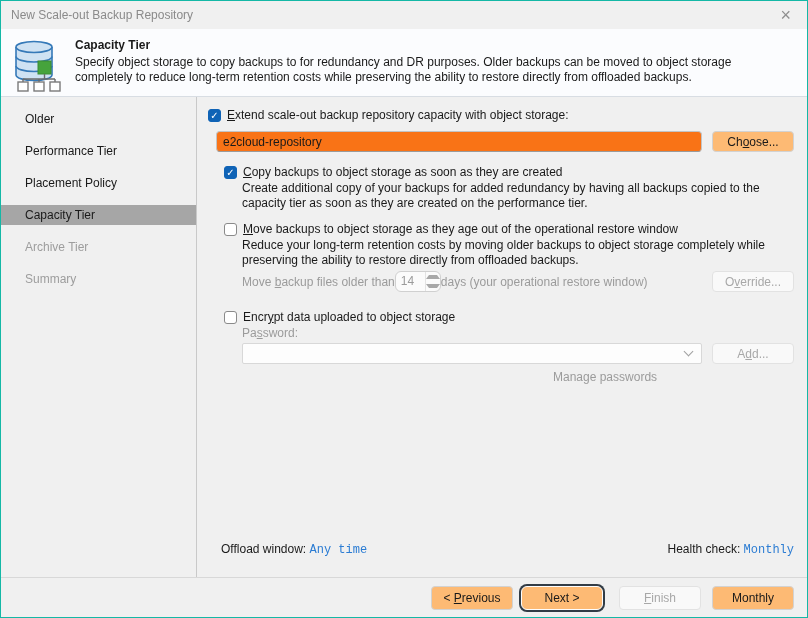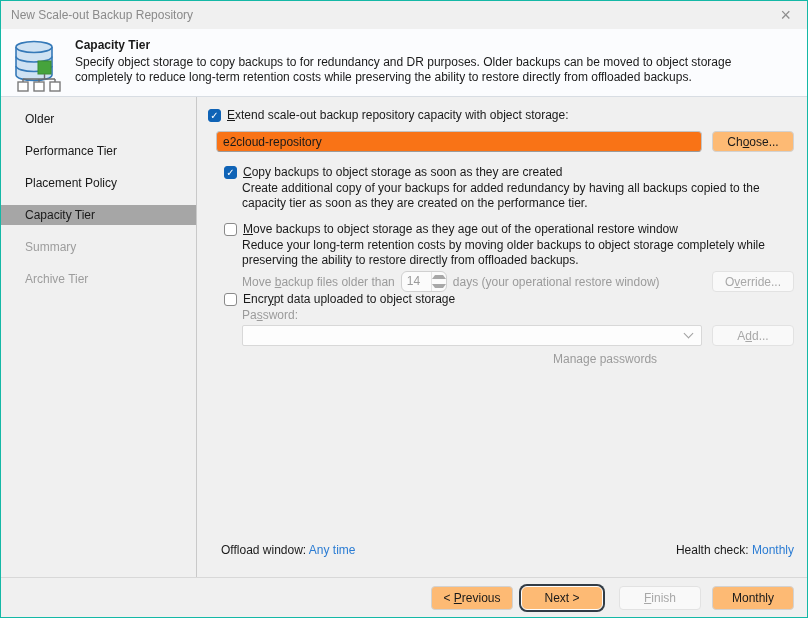--- a/index.html
+++ b/index.html
@@ -41,39 +41,39 @@
   .text-input {
     width:486px; height:21px; background:#f97316; border:1px solid #c3c3c3; border-bottom-color:#9a9a9a;
     border-radius:4px; font:12px "Liberation Sans",sans-serif; padding:0 6px; color:#1a1a1a;
   }
   .btn {
     width:82px; height:21px; background:#fdba74; border:1px solid #d2d2d2; border-radius:4px;
     font:12px "Liberation Sans",sans-serif; color:#1a1a1a; margin-left:auto;
   }
   .btn:disabled,.btn.disabled { background:#f9f9f9; border-color:#e2e2e2; color:#a8a8a8; }
   
-  .spin-row { display:flex; align-items:center; gap:6px; margin:3px 0 0 45px; height:21px; }
+  .spin-row { display:flex; align-items:center; margin:3px 0 0 45px; height:21px; }
   .spinner { display:flex; width:46px; height:21px; border:1px solid #d0d0d0; background:#fbfbfb; border-radius:6px;justify-content:space-between; }
   .spinner .num { flex:1; line-height:19px; padding-left:5px; color:#9b9b9b; }
   .spinner .arrows { width:15px; display:flex; flex-direction:column; border-left:1px solid #e3e3e3; }
   .spinner .arrows span { flex:1; display:flex; align-items:center; justify-content:center; }
   .tri-up { width:0; height:0; border-left:3px solid transparent; border-right:3px solid transparent; border-bottom:4px solid #a8a8a8; }
   .tri-dn { width:0; height:0; border-left:3px solid transparent; border-right:3px solid transparent; border-top:4px solid #a8a8a8; }
   
   .combo-row { display:flex; margin:3px 0 0 45px; }
   .combo {
     width:460px; height:21px; background:#fdfdfd; border:1px solid #d8d8d8; border-radius:2px;
     display:flex; align-items:center; justify-content:flex-end; padding-right:9px;
   }
   .chev { width:7px; height:7px; border-right:1.5px solid #a0a0a0; border-bottom:1.5px solid #a0a0a0; transform:rotate(45deg); margin-top:-4px; }
   .pw-label { margin:1px 0 0 45px; line-height:13px; }
   .manage { margin:6px 0 0 356px; }
   
   .info-row { position:absolute; left:24px; right:13px; bottom:20px; display:flex; }
-  .link { color:#2b7cd3; }
+  .link { color:#2b7cd3;font-family:Liberation Mono, monospace; }
   .info-right { margin-left:auto; }
   
   #footer { height:41px; border-top:1px solid #d8d8d8; background:#f0f0f0; display:flex; align-items:center; justify-content:flex-end; padding:0 13px; }
   #footer .btn { margin-left:0; height:24px; }
   .btn-prev { margin-right:8px !important; }
   .btn-next { margin-right:16px !important; border-radius:6px; border-color:#fdfdfd; box-shadow:0 0 0 2px #323c46; }
   .btn-finish { margin-right:11px !important; }
   u { text-decoration:underline; }
 </style>
 </head>
@@ -106,22 +106,22 @@
     </div>
   </div>
 
   <div id="body">
 
     <div id="sidebar">
       <div class="nav-item">Older</div>
       <div class="nav-item">Performance Tier</div>
       <div class="nav-item">Placement Policy</div>
       <div class="nav-item selected">Capacity Tier</div>
+      <div class="nav-item disabled">Archive Tier</div>
       <div class="nav-item disabled">Summary</div>
-      <div class="nav-item disabled">Archive Tier</div>
     </div>
 
     <div id="main">
 
       <div class="cb-row row-extend">
         <span class="cb checked">✓</span>
         <label><u>E</u>xtend scale-out backup repository capacity with object storage:</label>
       </div>
 
       <div class="field-row">
@@ -151,21 +151,21 @@
               </span>
             <span>
                 <span class="tri-dn"></span>
               </span>
           </span>
         </span>
         <span class="gray">days (your operational restore window)</span>
         <button class="btn disabled" disabled="">O<u>v</u>erride...</button>
       </div>
 
-      <div class="cb-row row-sub" style="margin-top:0;">
+      <div class="cb-row row-sub" style="margin-top:18px;">
         <span class="cb unchecked"></span>
         <label>Encr<u>y</u>pt data uploaded to object storage</label>
       </div>
       <div class="pw-label gray">Pa<u>s</u>sword:</div>
       <div class="combo-row">
         <div class="combo">
           <span class="chev"></span>
         </div>
         <button class="btn disabled" disabled="">A<u>d</u>d...</button>
       </div>

